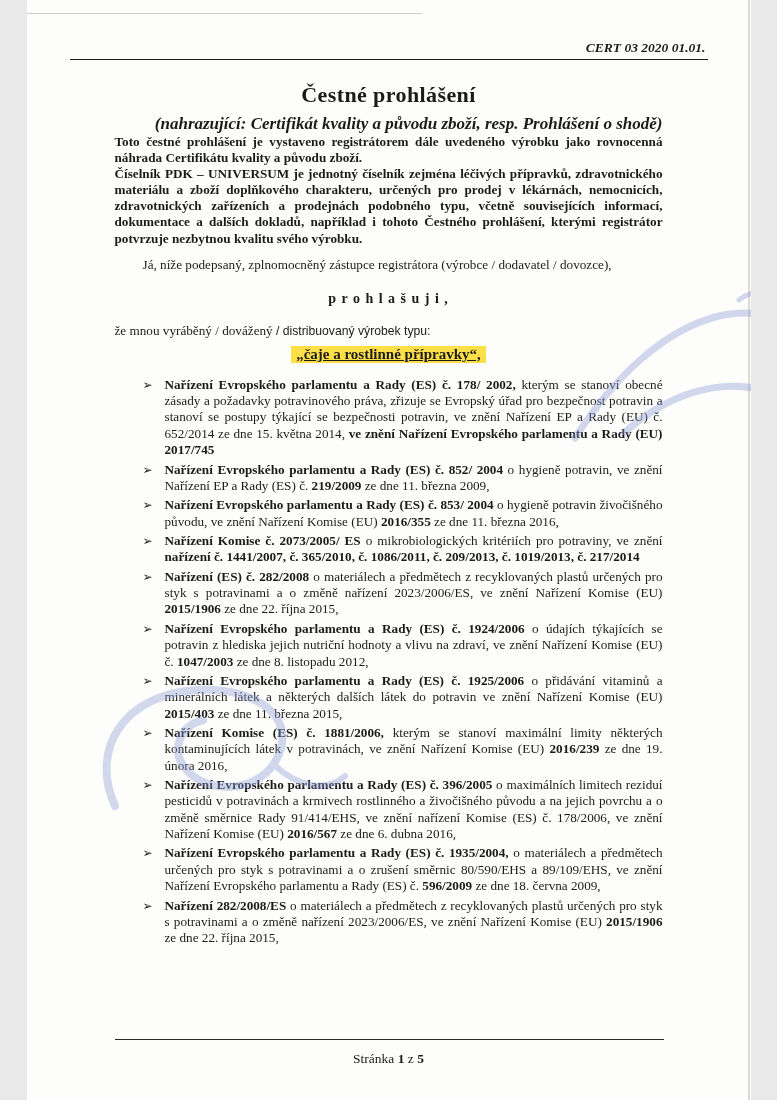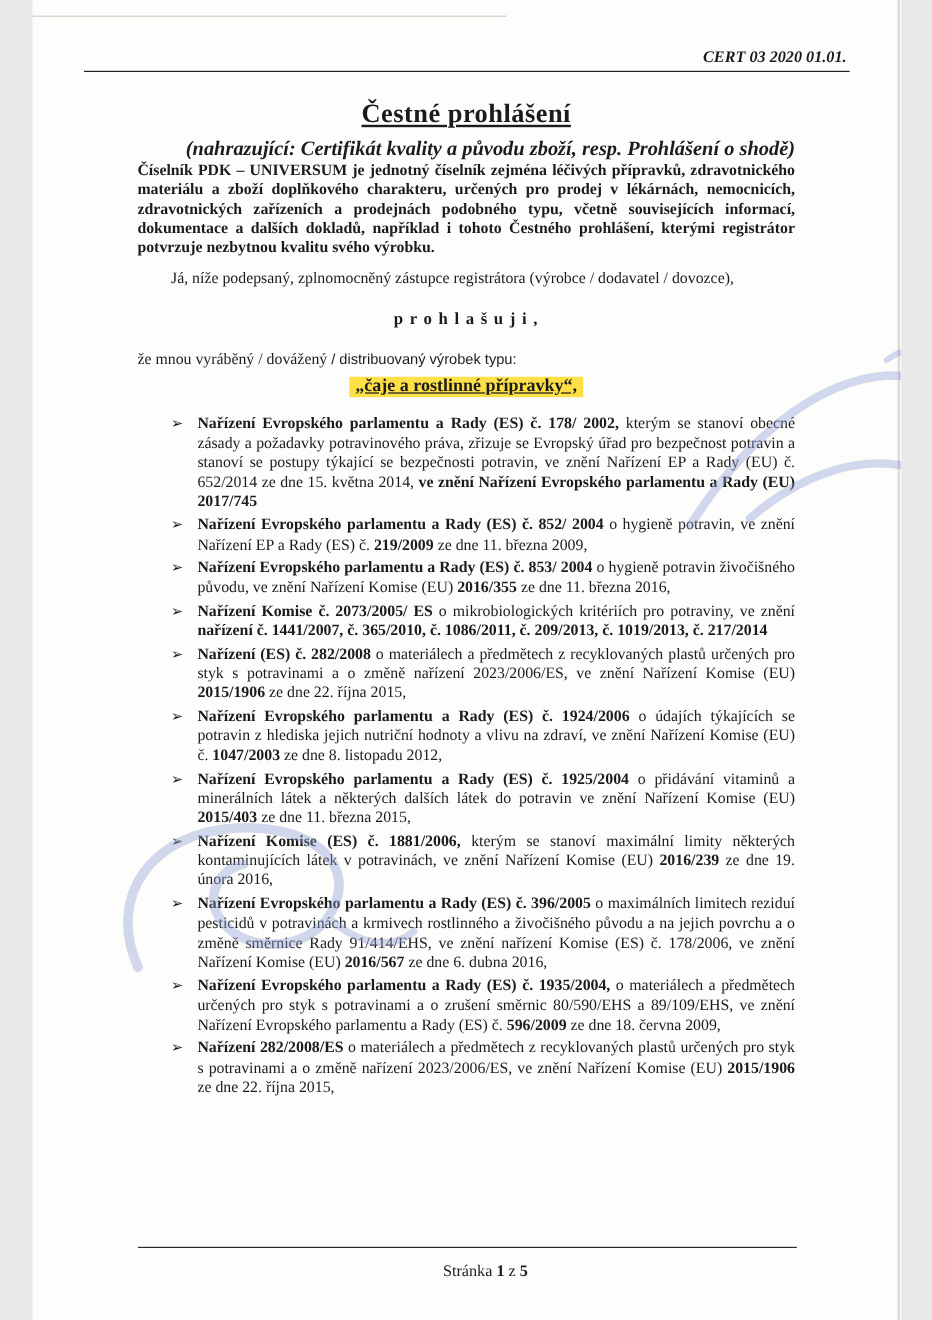--- a/index.html
+++ b/index.html
@@ -9,37 +9,37 @@
     background:#fdfdfb; color:#1b1b1b;
     font-family:"Liberation Serif", serif;
     padding:40px 43px 0 43px;
   }
   .watermark { position:absolute; top:0; left:0; pointer-events:none; z-index:6; }
   .scan-top { position:absolute; top:13px; left:0; width:395px; height:1px; background:#a8a8a0; opacity:.55; }
   .scan-right { position:absolute; top:0; right:1px; width:2px; height:100%; background:#b9b9b1; opacity:.5; }
   .doc-code { text-align:right; font-style:italic; font-weight:bold; font-size:13.5px; padding-right:2px; }
   .header-rule { border:none; border-top:1.6px solid #1f1f1f; margin-top:3px; }
   .content { margin:0 45px; position:relative; z-index:2; }
-  .title { text-align:center; font-size:22px; font-weight:bold; letter-spacing:.4px; margin-top:22px;text-decoration:underline; }
+  .title { text-align:center; font-size:22px; font-weight:bold; letter-spacing:.4px; margin-top:22px; }
   .subtitle { text-align:right; font-size:17px; font-weight:bold; margin-top:6px;font-style:italic; }
   .preamble-heading { font-size:15px; font-weight:bold; text-decoration:underline; margin-top:26px; margin-bottom:4px; }
   .preamble p { font-weight:bold; font-size:13.2px; line-height:1.22; text-align:justify; }
   .intro { margin-top:10px; text-indent:28px; font-size:13.2px; line-height:1.22; }
   .verb { text-align:center; font-weight:bold; font-size:14px; letter-spacing:1px; margin-top:18px; }
   .product-lead { margin-top:16px; font-size:13.2px; }
   .product-lead .sans { font-family:"Liberation Sans", sans-serif; font-size:12.2px; }
   .product-line { text-align:center; margin-top:6px; }
   .product { display:inline-block; background:#fde047; font-weight:bold; font-size:15px; text-decoration:underline; padding:0 5px; }
   .follow { font-family:"Liberation Sans", sans-serif; font-size:12.4px; margin-top:4px; }
   .req-list { list-style:none; margin:14px 0 0 28px; }
   .req-item { position:relative; padding-left:22px; font-size:13.2px; line-height:1.24; text-align:justify; margin-bottom:3px; }
   .req-item .bullet { position:absolute; left:0; top:1px; font-size:12px; }
   .seg-bold { font-weight:bold; }
   .footer-rule { position:absolute; left:88px; right:87px; bottom:60px; border-top:1.2px solid #2a2a2a; z-index:2; }
-  .footer { position:absolute; left:16px; bottom:33px; width:100%; text-align:center; font-size:13.5px; white-space:pre; z-index:2; }
+  .footer { position:absolute; left:0; bottom:33px; width:100%; text-align:center; font-size:13.5px; white-space:pre; z-index:2; }
   .footer b { font-weight:bold; }
 </style>
 </head>
 <body>
 
 <div class="page">
 
   <svg class="watermark" width="777" height="1100" viewBox="0 0 777 1100">
     <g fill="none" stroke="#8e9fd6" stroke-width="7" stroke-linecap="round" opacity="0.40">
       <path d="M548 438 C 585 380, 635 330, 692 316 C 735 306, 762 322, 768 348"></path>
@@ -55,20 +55,21 @@
   <div class="scan-right"></div>
 
   <div class="doc-code">CERT 03 2020 01.01.</div>
   <hr class="header-rule">
 
   <div class="content">
     <h1 class="title">Čestné prohlášení</h1>
     <div class="subtitle">(nahrazující: Certifikát kvality a původu zboží, resp. Prohlášení o shodě)</div>
 
     <div class="preamble">
+      <p>Toto čestné prohlášení je vystaveno registrátorem dále uvedeného výrobku jako rovnocenná náhrada Certifikátu kvality a původu zboží.</p>
       <p>Číselník PDK – UNIVERSUM je jednotný číselník zejména léčivých přípravků, zdravotnického materiálu a zboží doplňkového charakteru, určených pro prodej v lékárnách, nemocnicích, zdravotnických zařízeních a prodejnách podobného typu, včetně souvisejících informací, dokumentace a dalších dokladů, například i tohoto Čestného prohlášení, kterými registrátor potvrzuje nezbytnou kvalitu svého výrobku.</p>
     </div>
 
     <p class="intro">Já, níže podepsaný, zplnomocněný zástupce registrátora (výrobce / dodavatel / dovozce),</p>
     <p class="verb">p r o h l a š u j i ,</p>
 
     <p class="product-lead">
       <span>že mnou vyráběný / dovážený</span>
       <span class="sans">/ distribuovaný výrobek typu:</span>
     </p>
@@ -78,21 +79,21 @@
     </div>
 
 
     <ul class="req-list">
         <li class="req-item"><span class="bullet">➢</span><span class="seg-bold">Nařízení Evropského parlamentu a Rady (ES) č. 178/ 2002,</span><span class="seg-reg"> kterým se stanoví obecné zásady a požadavky potravinového práva, zřizuje se Evropský úřad pro bezpečnost potravin a stanoví se postupy týkající se bezpečnosti potravin, ve znění Nařízení EP a Rady (EU) č. 652/2014 ze dne 15. května 2014, </span><span class="seg-bold">ve znění Nařízení Evropského parlamentu a Rady (EU) 2017/745</span></li>
         <li class="req-item"><span class="bullet">➢</span><span class="seg-bold">Nařízení Evropského parlamentu a Rady (ES) č. 852/ 2004</span><span class="seg-reg"> o hygieně potravin, ve znění Nařízení EP a Rady (ES) č. </span><span class="seg-bold">219/2009</span><span class="seg-reg"> ze dne 11. března 2009,</span></li>
         <li class="req-item"><span class="bullet">➢</span><span class="seg-bold">Nařízení Evropského parlamentu a Rady (ES) č. 853/ 2004</span><span class="seg-reg"> o hygieně potravin živočišného původu, ve znění Nařízení Komise (EU) </span><span class="seg-bold">2016/355</span><span class="seg-reg"> ze dne 11. března 2016,</span></li>
         <li class="req-item"><span class="bullet">➢</span><span class="seg-bold">Nařízení Komise č. 2073/2005/ ES</span><span class="seg-reg"> o mikrobiologických kritériích pro potraviny, ve znění </span><span class="seg-bold">nařízení č. 1441/2007, č. 365/2010, č. 1086/2011, č. 209/2013, č. 1019/2013, č. 217/2014</span></li>
         <li class="req-item"><span class="bullet">➢</span><span class="seg-bold">Nařízení (ES) č. 282/2008</span><span class="seg-reg"> o materiálech a předmětech z recyklovaných plastů určených pro styk s potravinami a o změně nařízení 2023/2006/ES, ve znění Nařízení Komise (EU) </span><span class="seg-bold">2015/1906</span><span class="seg-reg"> ze dne 22. října 2015,</span></li>
         <li class="req-item"><span class="bullet">➢</span><span class="seg-bold">Nařízení Evropského parlamentu a Rady (ES) č. 1924/2006</span><span class="seg-reg"> o údajích týkajících se potravin z hlediska jejich nutriční hodnoty a vlivu na zdraví, ve znění Nařízení Komise (EU) č. </span><span class="seg-bold">1047/2003</span><span class="seg-reg"> ze dne 8. listopadu 2012,</span></li>
-        <li class="req-item"><span class="bullet">➢</span><span class="seg-bold">Nařízení Evropského parlamentu a Rady (ES) č. 1925/2004</span><span class="seg-reg"> o přidávání vitaminů a minerálních látek a některých dalších látek do potravin ve znění Nařízení Komise (EU) </span><span class="seg-bold">2015/403</span><span class="seg-reg"> ze dne 11. března 2015,</span></li>
+        <li class="req-item"><span class="bullet">➢</span><span class="seg-bold">Nařízení Evropského parlamentu a Rady (ES) č. 1925/2006</span><span class="seg-reg"> o přidávání vitaminů a minerálních látek a některých dalších látek do potravin ve znění Nařízení Komise (EU) </span><span class="seg-bold">2015/403</span><span class="seg-reg"> ze dne 11. března 2015,</span></li>
         <li class="req-item"><span class="bullet">➢</span><span class="seg-bold">Nařízení Komise (ES) č. 1881/2006,</span><span class="seg-reg"> kterým se stanoví maximální limity některých kontaminujících látek v potravinách, ve znění Nařízení Komise (EU) </span><span class="seg-bold">2016/239</span><span class="seg-reg"> ze dne 19. února 2016,</span></li>
         <li class="req-item"><span class="bullet">➢</span><span class="seg-bold">Nařízení Evropského parlamentu a Rady (ES) č. 396/2005</span><span class="seg-reg"> o maximálních limitech reziduí pesticidů v potravinách a krmivech rostlinného a živočišného původu a na jejich povrchu a o změně směrnice Rady 91/414/EHS, ve znění nařízení Komise (ES) č. 178/2006, ve znění Nařízení Komise (EU) </span><span class="seg-bold">2016/567</span><span class="seg-reg"> ze dne 6. dubna 2016,</span></li>
         <li class="req-item"><span class="bullet">➢</span><span class="seg-bold">Nařízení Evropského parlamentu a Rady (ES) č. 1935/2004,</span><span class="seg-reg"> o materiálech a předmětech určených pro styk s potravinami a o zrušení směrnic 80/590/EHS a 89/109/EHS, ve znění Nařízení Evropského parlamentu a Rady (ES) č. </span><span class="seg-bold">596/2009</span><span class="seg-reg"> ze dne 18. června 2009,</span></li>
         <li class="req-item"><span class="bullet">➢</span><span class="seg-bold">Nařízení 282/2008/ES</span><span class="seg-reg"> o materiálech a předmětech z recyklovaných plastů určených pro styk s potravinami a o změně nařízení 2023/2006/ES, ve znění Nařízení Komise (EU) </span><span class="seg-bold">2015/1906</span><span class="seg-reg"> ze dne 22. října 2015,</span></li>
       </ul>
   </div>
 
   <div class="footer-rule"></div>
   <div class="footer"><span>Stránka </span><b>1</b><span> z </span><b>5</b></div>
 

